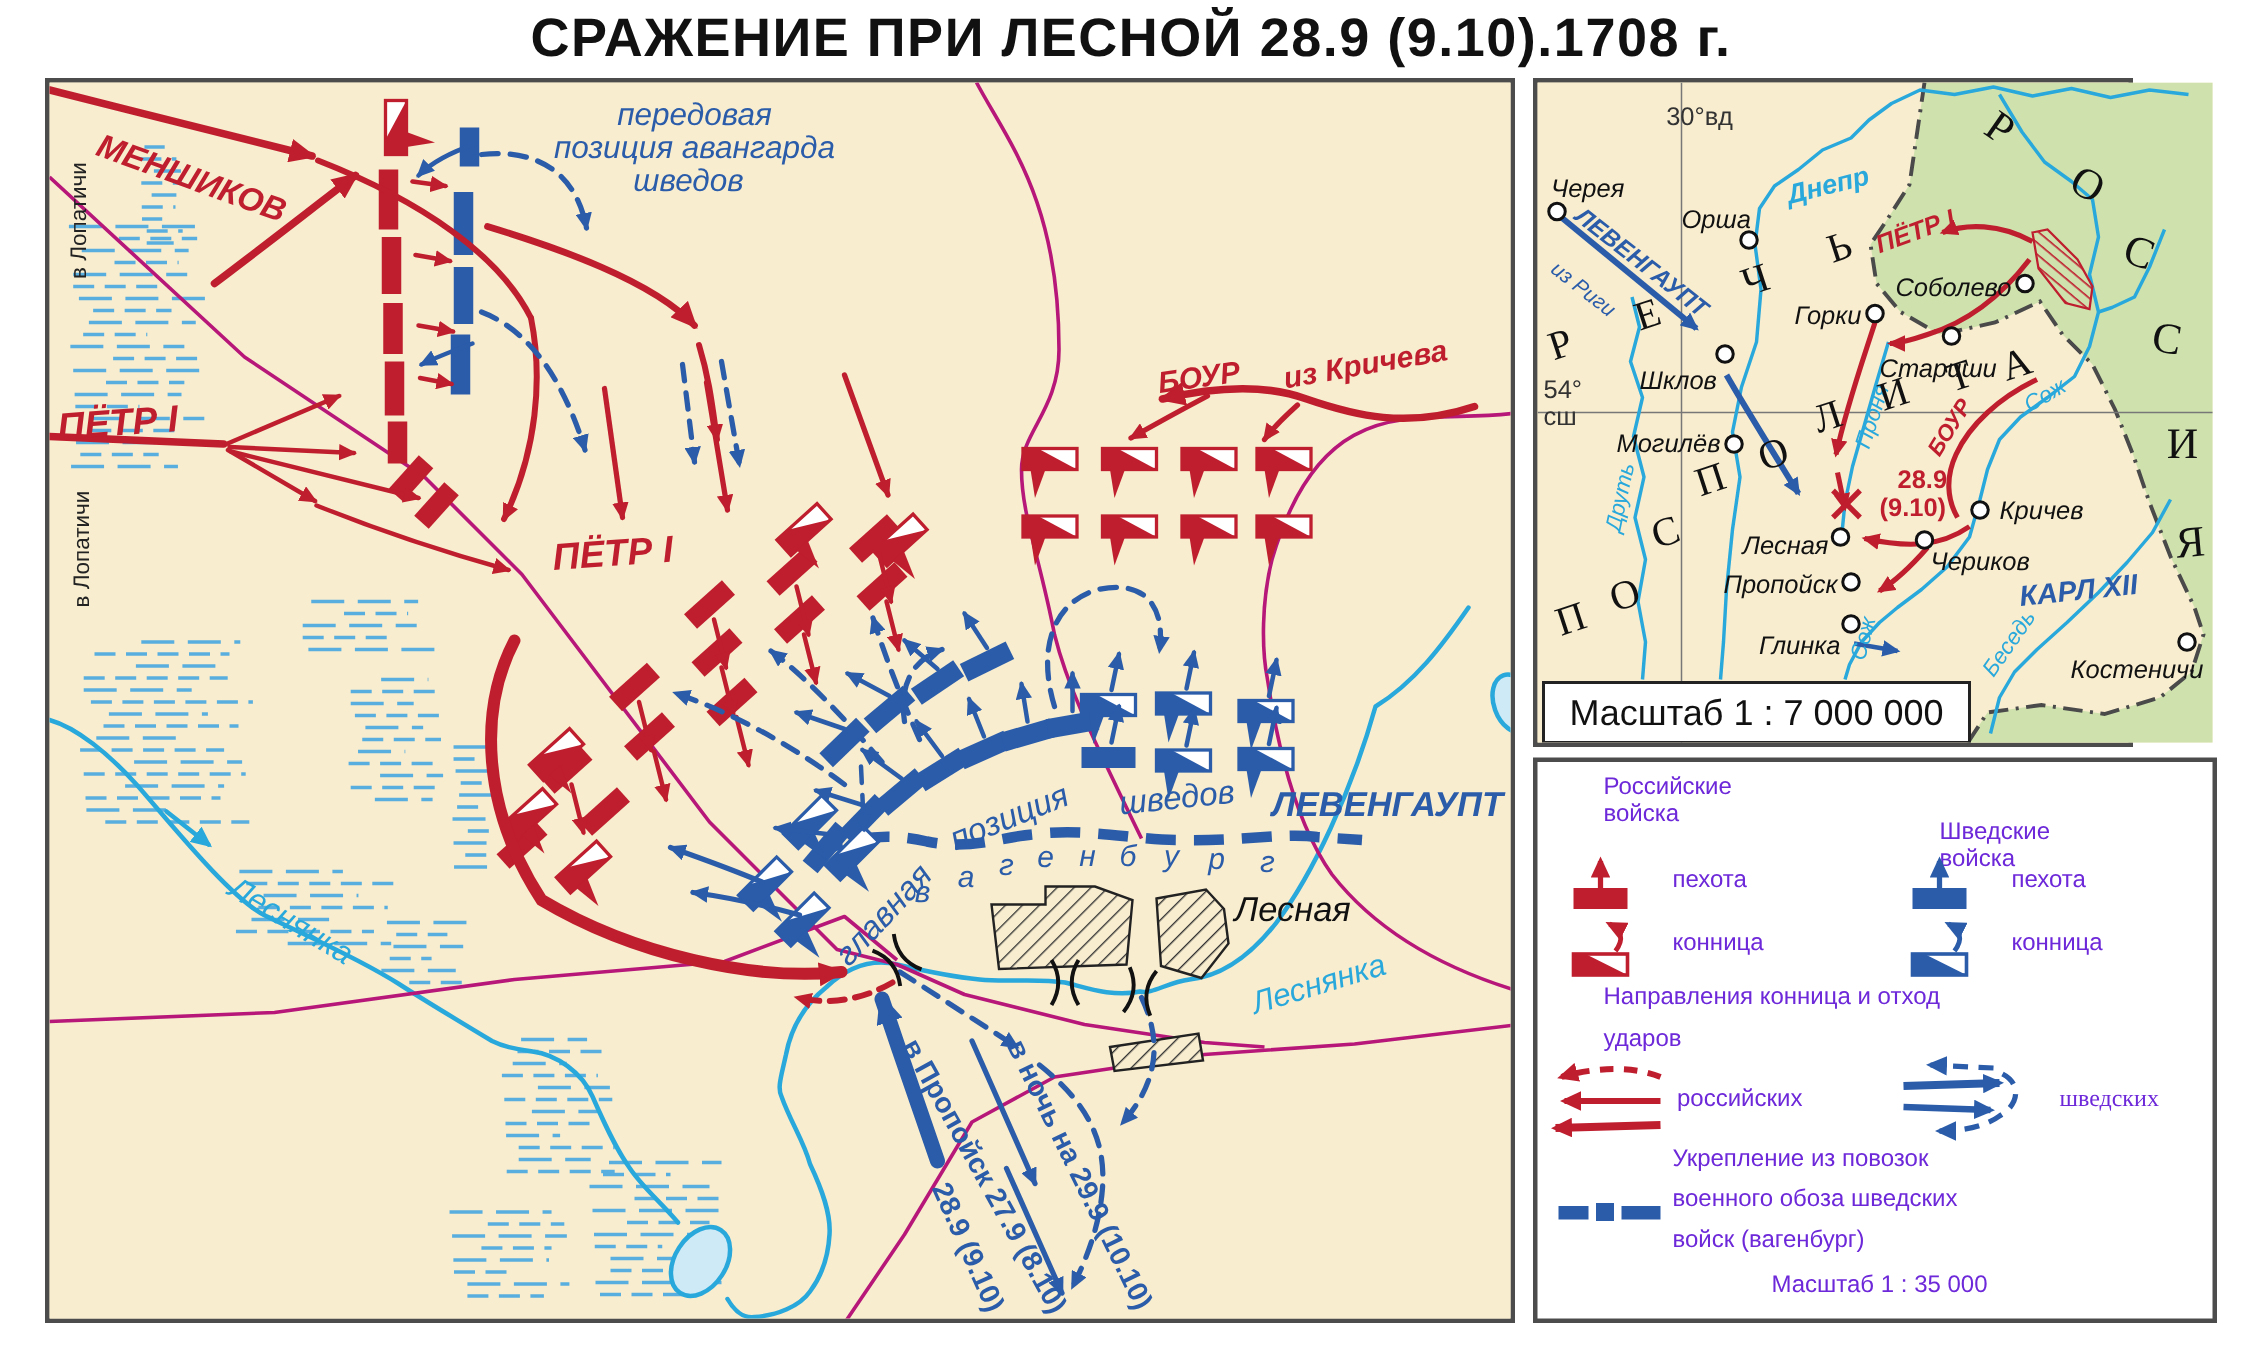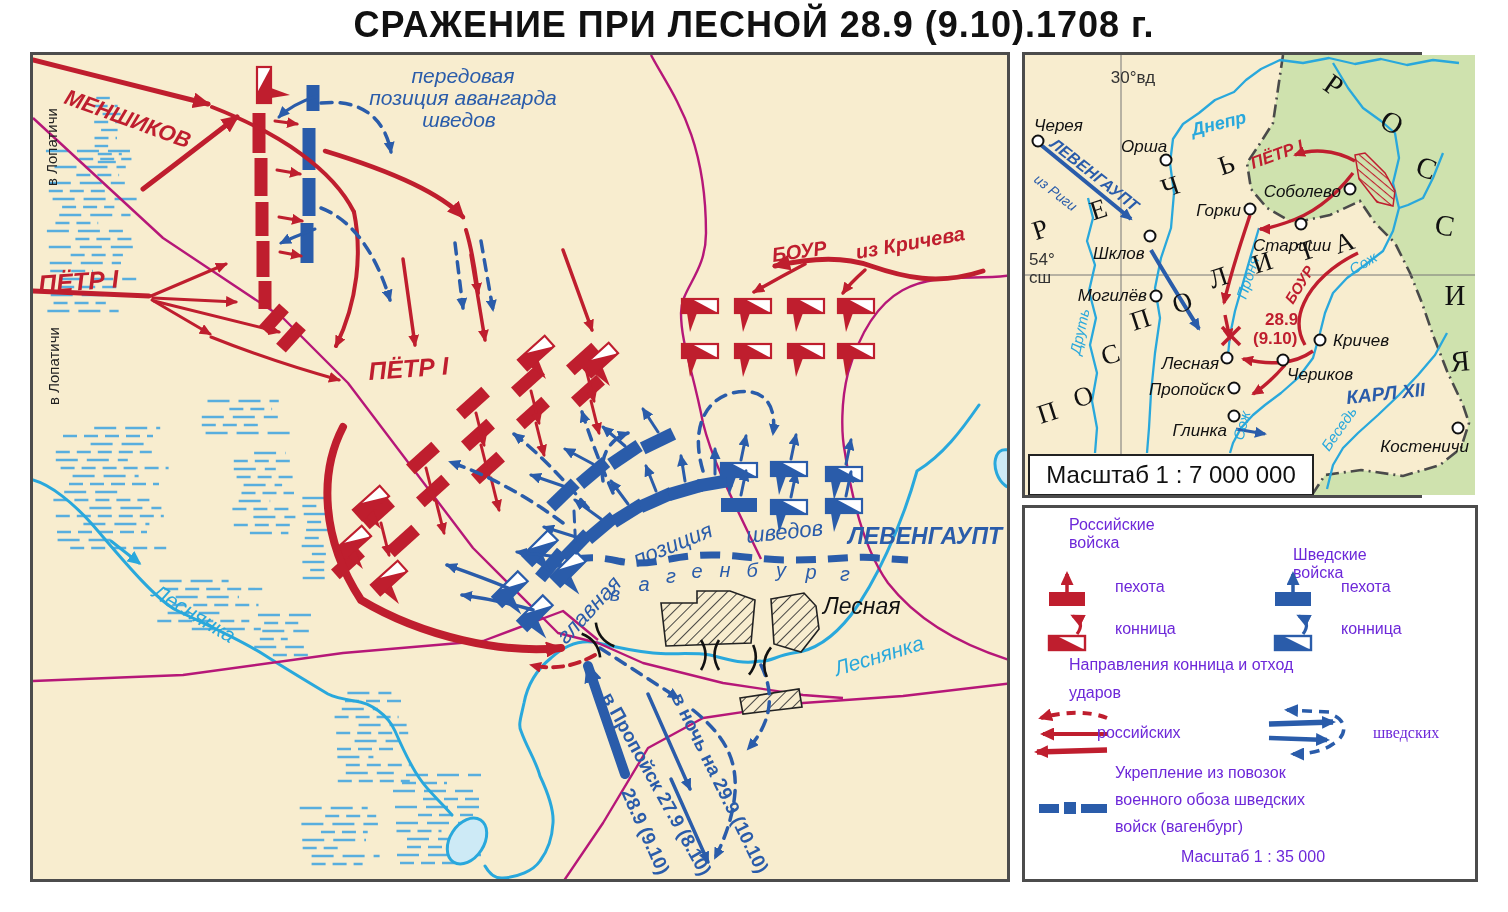--- a/index.html
+++ b/index.html
@@ -639,21 +639,21 @@
   <div class="leg-t" style="left:316px;top:112px;">конница</div>
 
   <div class="leg-t" style="left:44px;top:148px;">Направления конница  и отход</div>
   <div class="leg-t" style="left:44px;top:176px;">ударов</div>
 
   <svg class="leg-i" style="left:2px;top:200px;" width="84" height="56">
     <path d="M80,10 C60,2 34,4 14,10" stroke="#bf1e2e" stroke-width="4" fill="none" stroke-dasharray="9 7" marker-end="url(#lah-r)"></path>
     <path d="M80,26 L16,26" stroke="#bf1e2e" stroke-width="4" marker-end="url(#lah-r)"></path>
     <path d="M80,42 L10,44" stroke="#bf1e2e" stroke-width="5.5" marker-end="url(#lah-r)"></path>
   </svg>
-  <div class="leg-t" style="left:72px;top:216px;">российских</div>
+  <div class="leg-t" style="left:93px;top:216px;">российских</div>
   <svg class="leg-i" style="left:238px;top:196px;" width="92" height="60">
     <path d="M66,8 L24,6" stroke="#2a5caa" stroke-width="3.5" fill="none" stroke-dasharray="10 7" marker-end="url(#lah-b)"></path>
     <path d="M6,20 L70,18" stroke="#2a5caa" stroke-width="5.5" marker-end="url(#lah-b)"></path>
     <path d="M6,34 L64,36" stroke="#2a5caa" stroke-width="4.5" marker-end="url(#lah-b)"></path>
     <path d="M72,12 C84,18 84,32 70,40 C62,46 48,50 30,50" stroke="#2a5caa" stroke-width="3.5" fill="none" stroke-dasharray="10 7" marker-end="url(#lah-b)"></path>
   </svg>
   <div class="leg-t" style="left:348px;top:216px;font-family:Liberation Serif, serif;">шведских</div>
 
   <svg class="leg-i" style="left:12px;top:290px;" width="76" height="20">
     <rect x="2" y="6" width="20" height="9" fill="#2a5caa"></rect>

